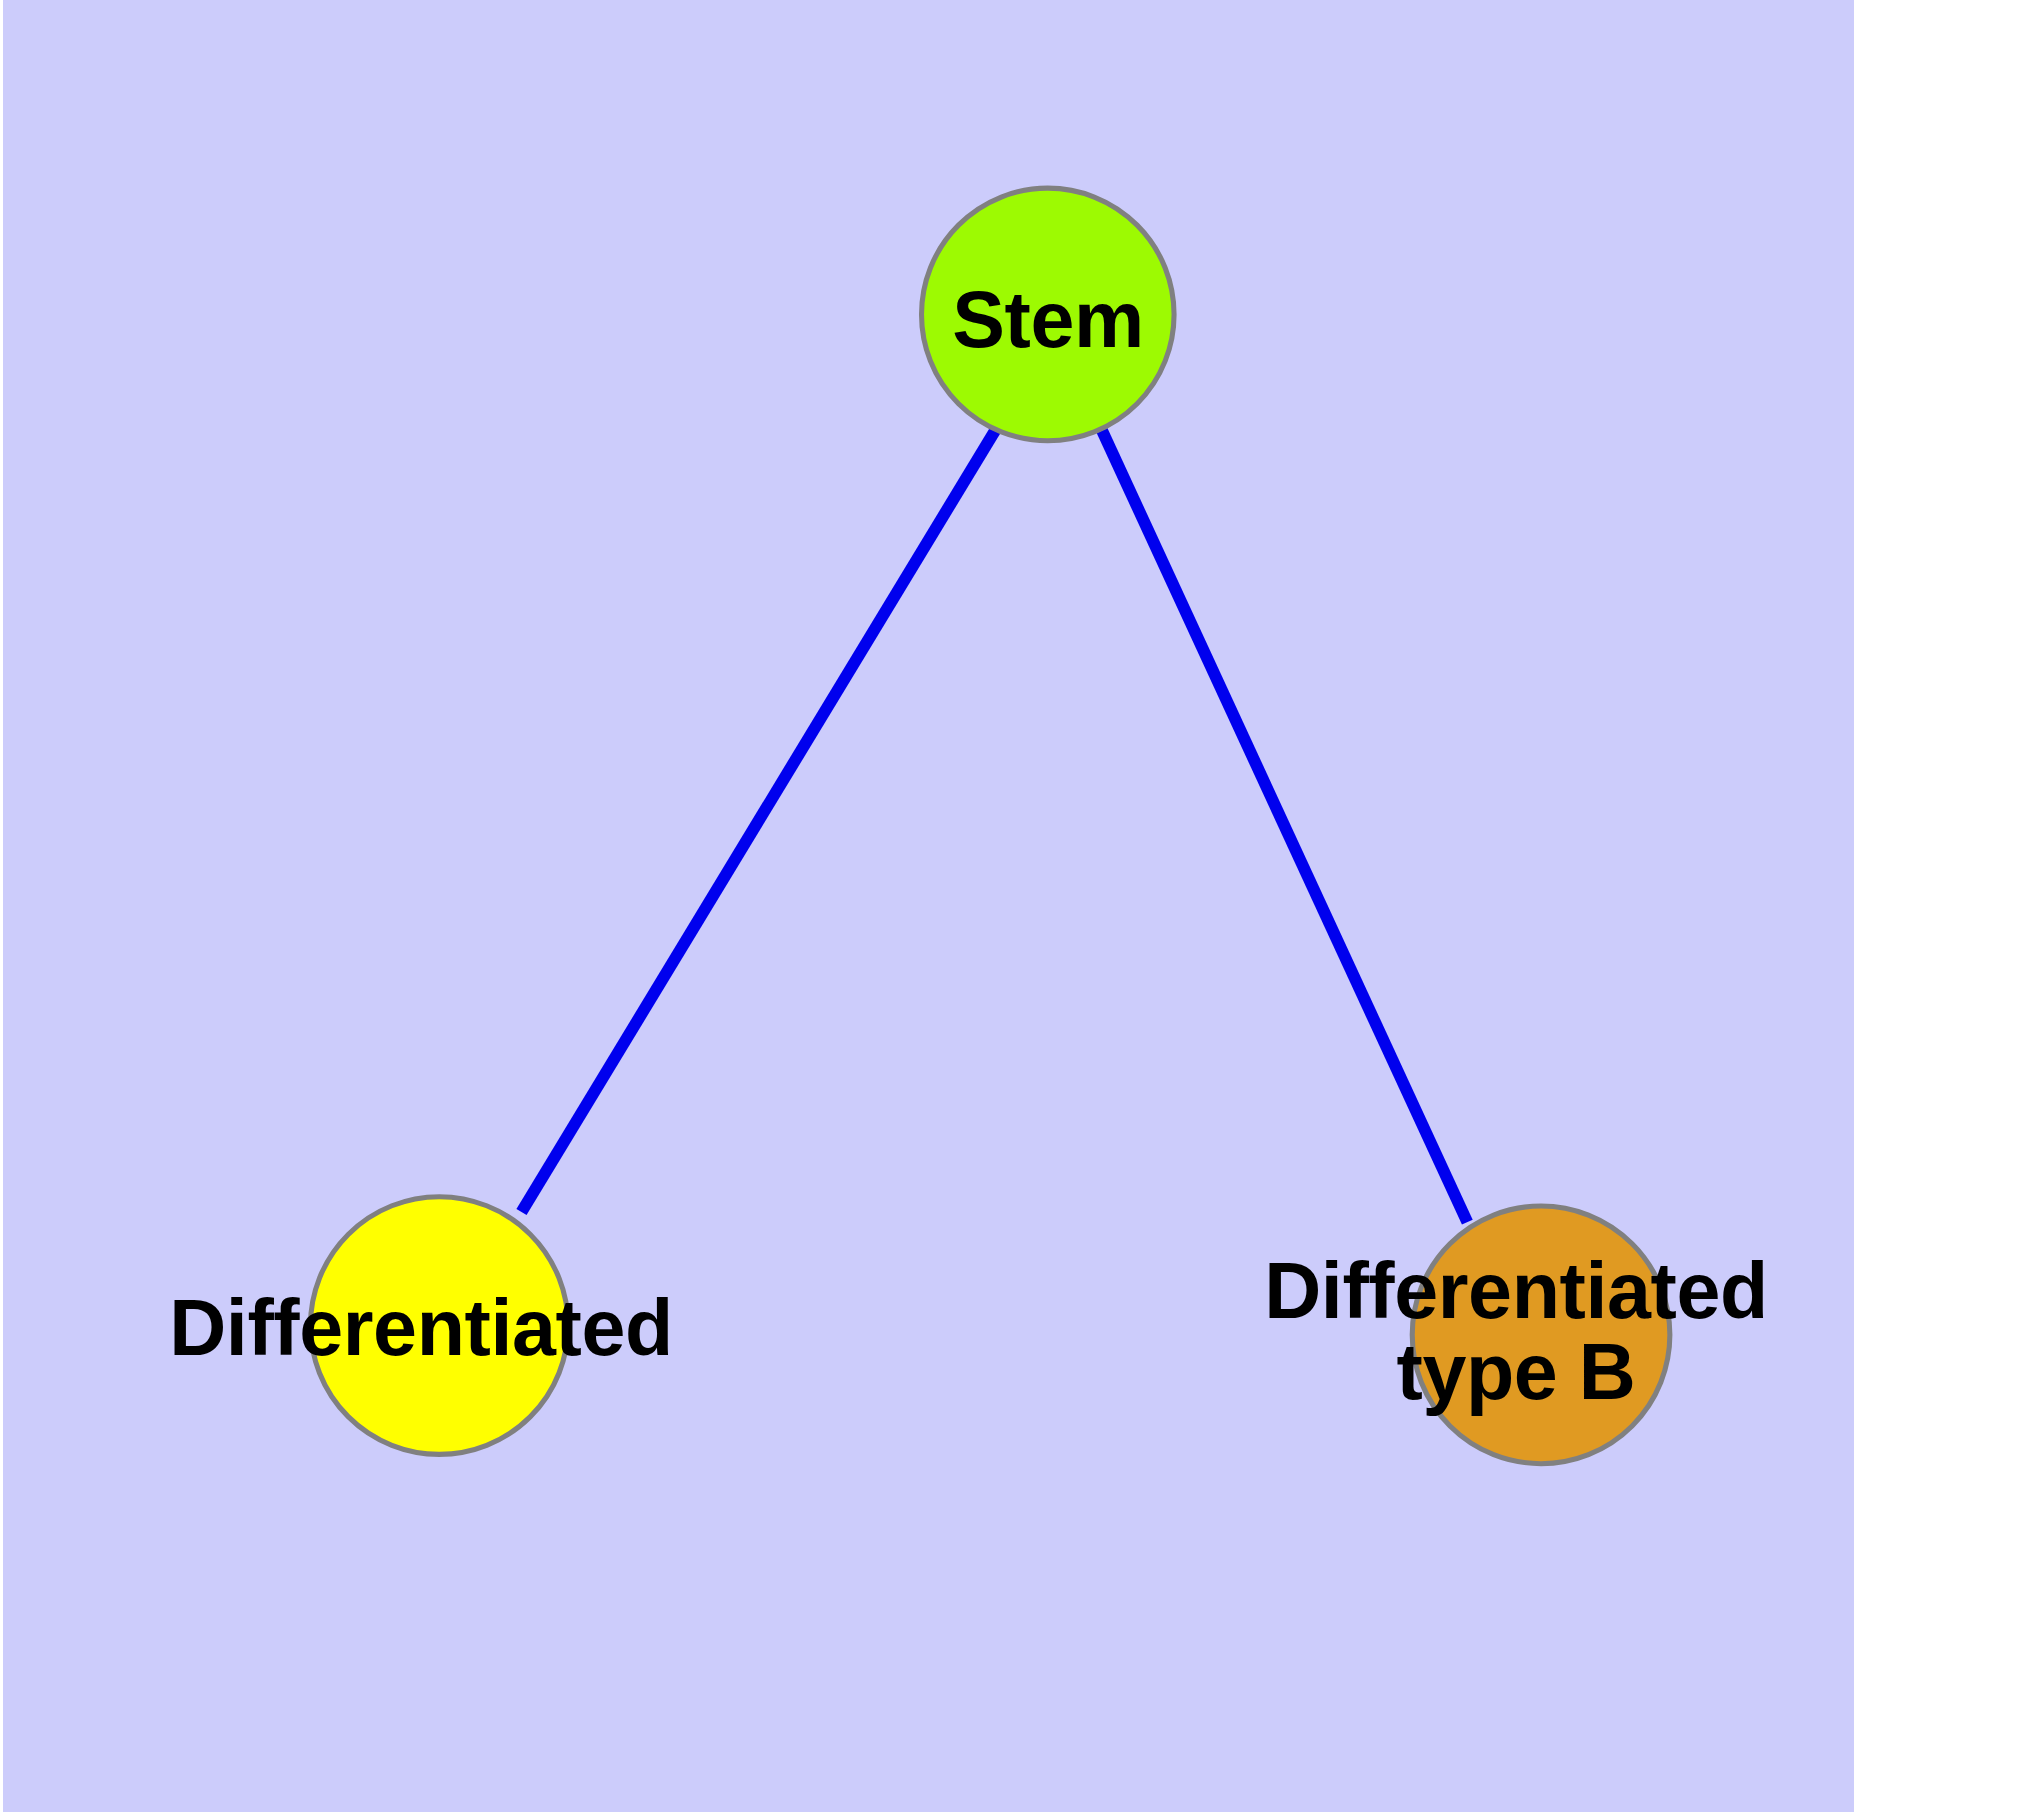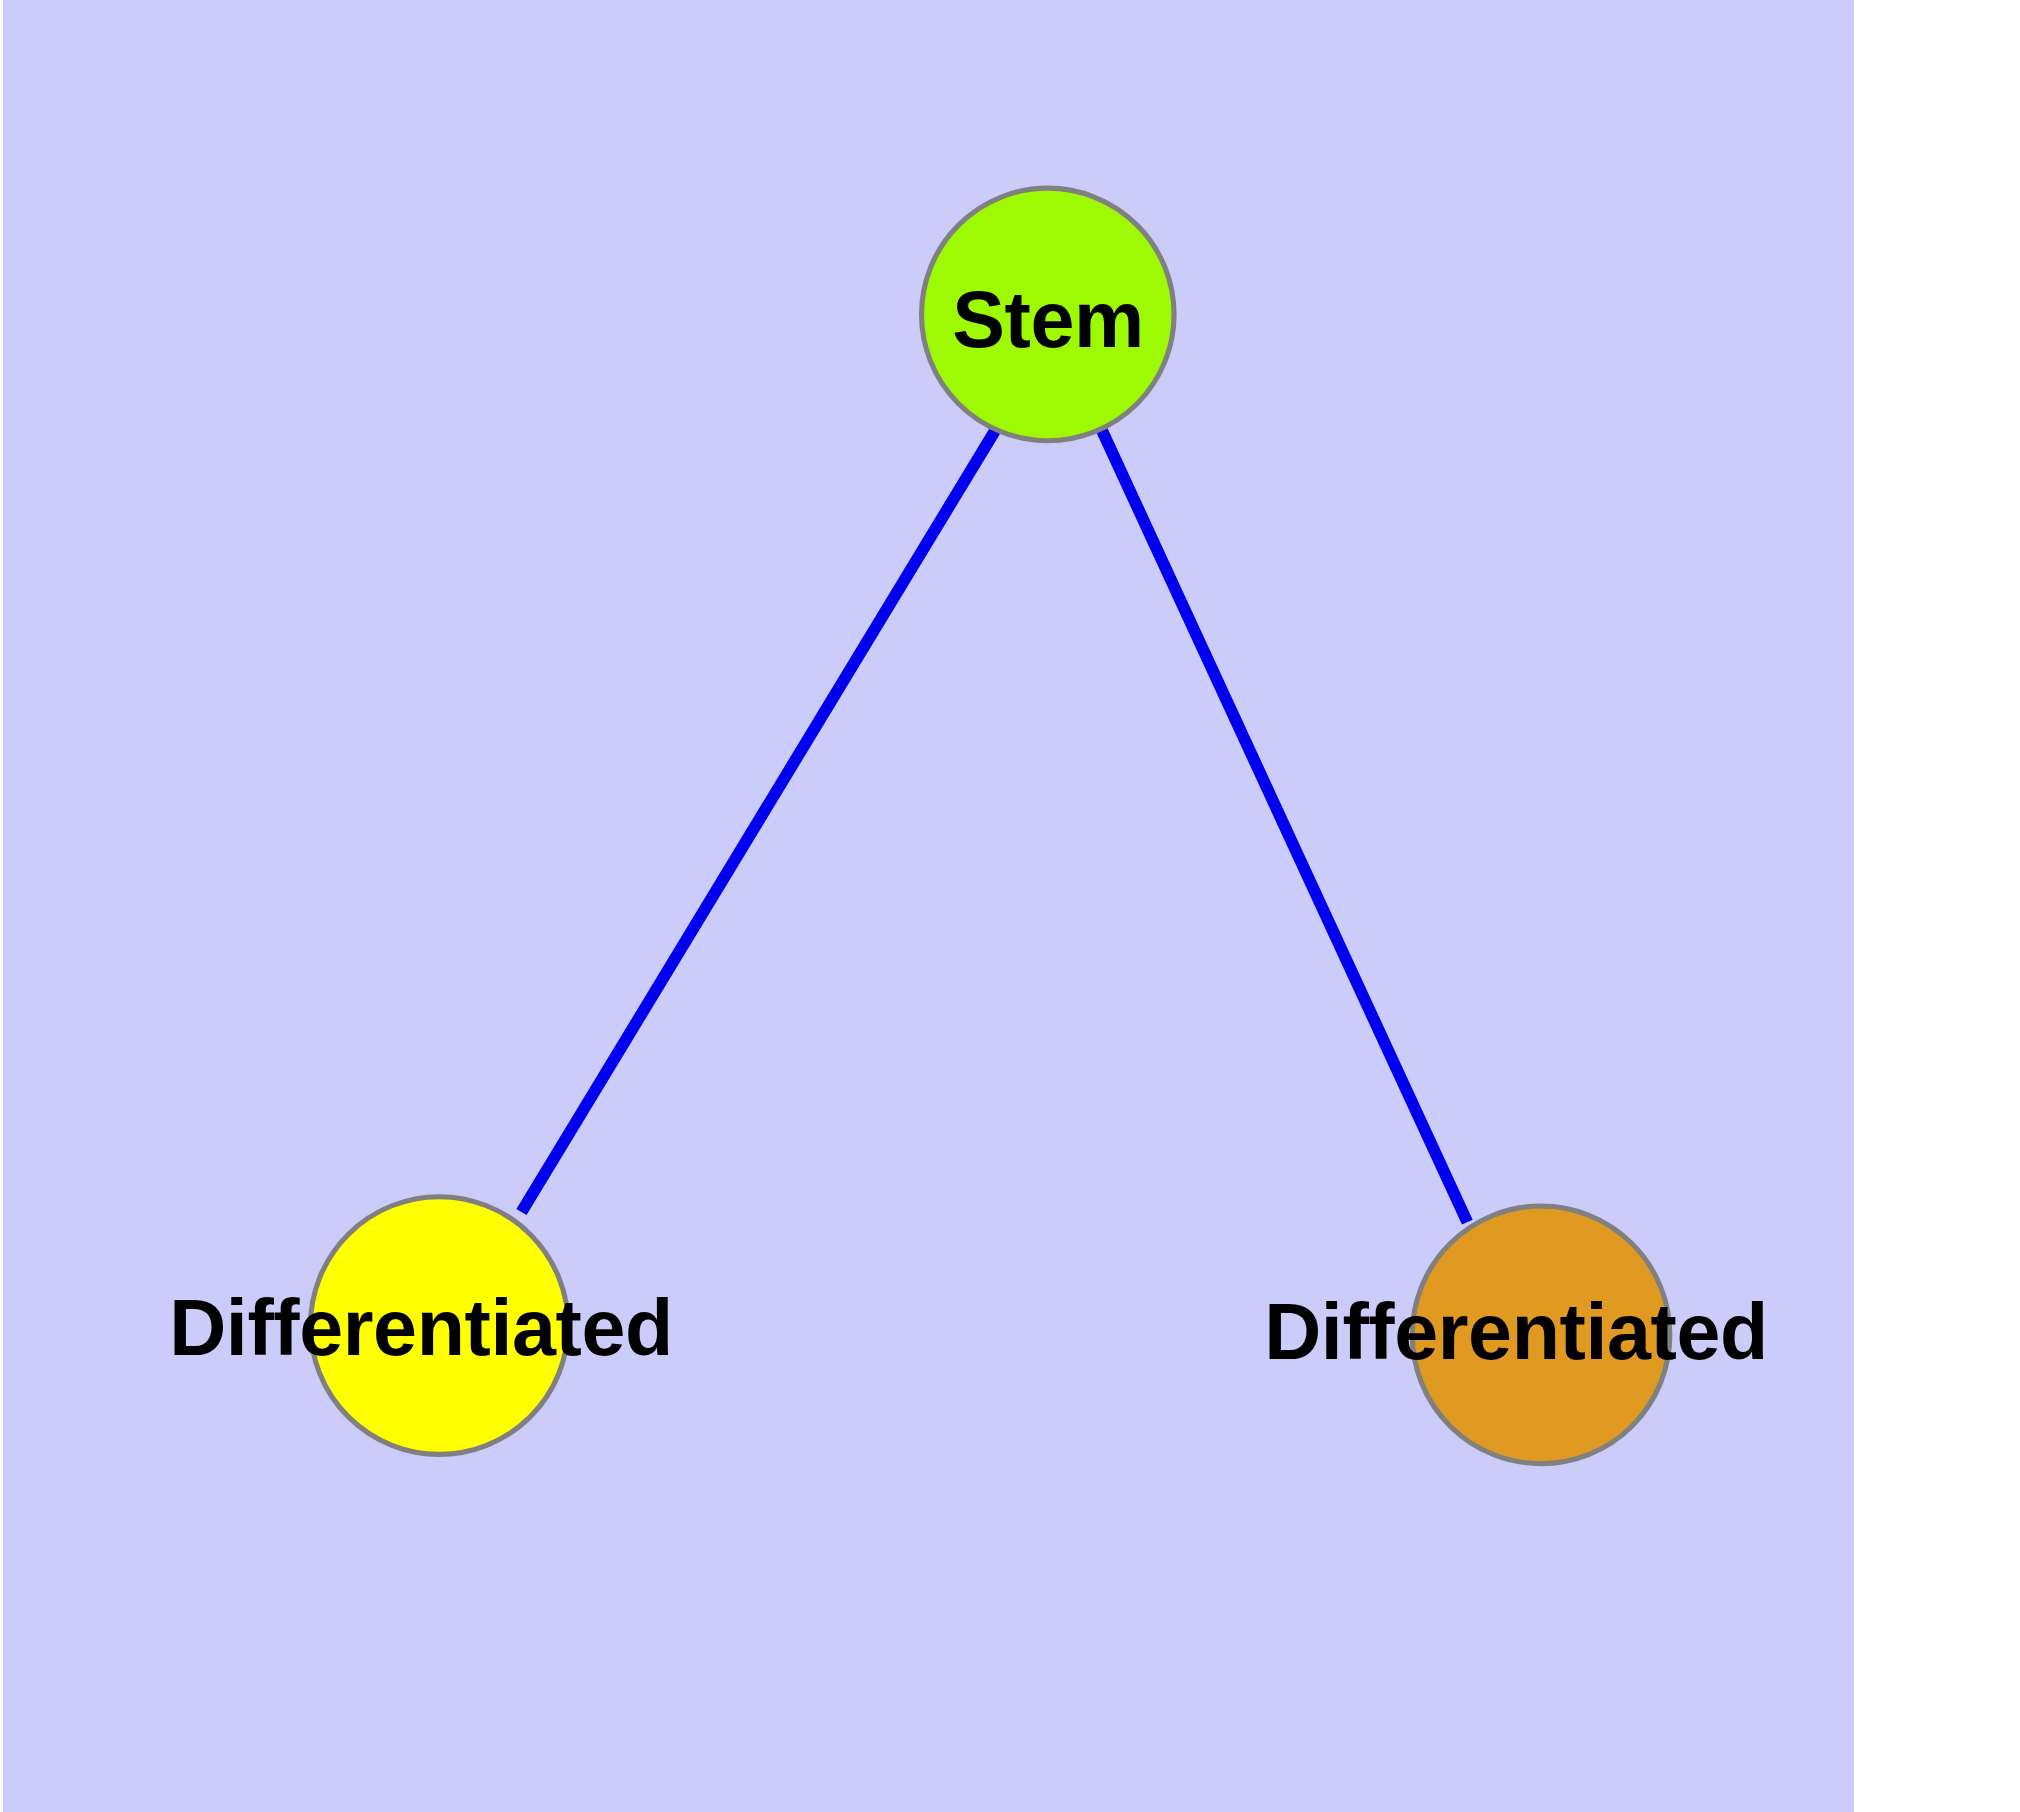--- a/index.html
+++ b/index.html
@@ -60,17 +60,17 @@
     <g id="nodes-layer">
         <circle cx="1236" cy="371" r="149" fill="#9dfa02" stroke="#808080" stroke-width="6"></circle>
         <circle cx="518" cy="1564" r="152" fill="#ffff00" stroke="#808080" stroke-width="6"></circle>
         <circle cx="1818" cy="1575" r="152" fill="#e09a22" stroke="#808080" stroke-width="6"></circle>
       </g>
   </svg>
 
   <div id="labels-layer">
       <div class="node-label" style="left: 1048px; top: 320px; color: rgb(0, 0, 0); font-size: 79px;"><span>Stem</span></div>
       <div class="node-label" style="left: 421px; top: 1328px; color: rgb(0, 0, 0); font-size: 79px;"><span>Differentiated</span><br></div>
-      <div class="node-label" style="left: 1516px; top: 1332px; color: rgb(0, 0, 0); font-size: 79px;"><span>Differentiated</span><br></div>
+      <div class="node-label" style="left: 1516px; top: 1332px; color: rgb(0, 0, 0); font-size: 79px;"><span>Differentiated</span><br><span>type B</span></div>
     </div>
 
 </div>
 
 
 </body></html>

